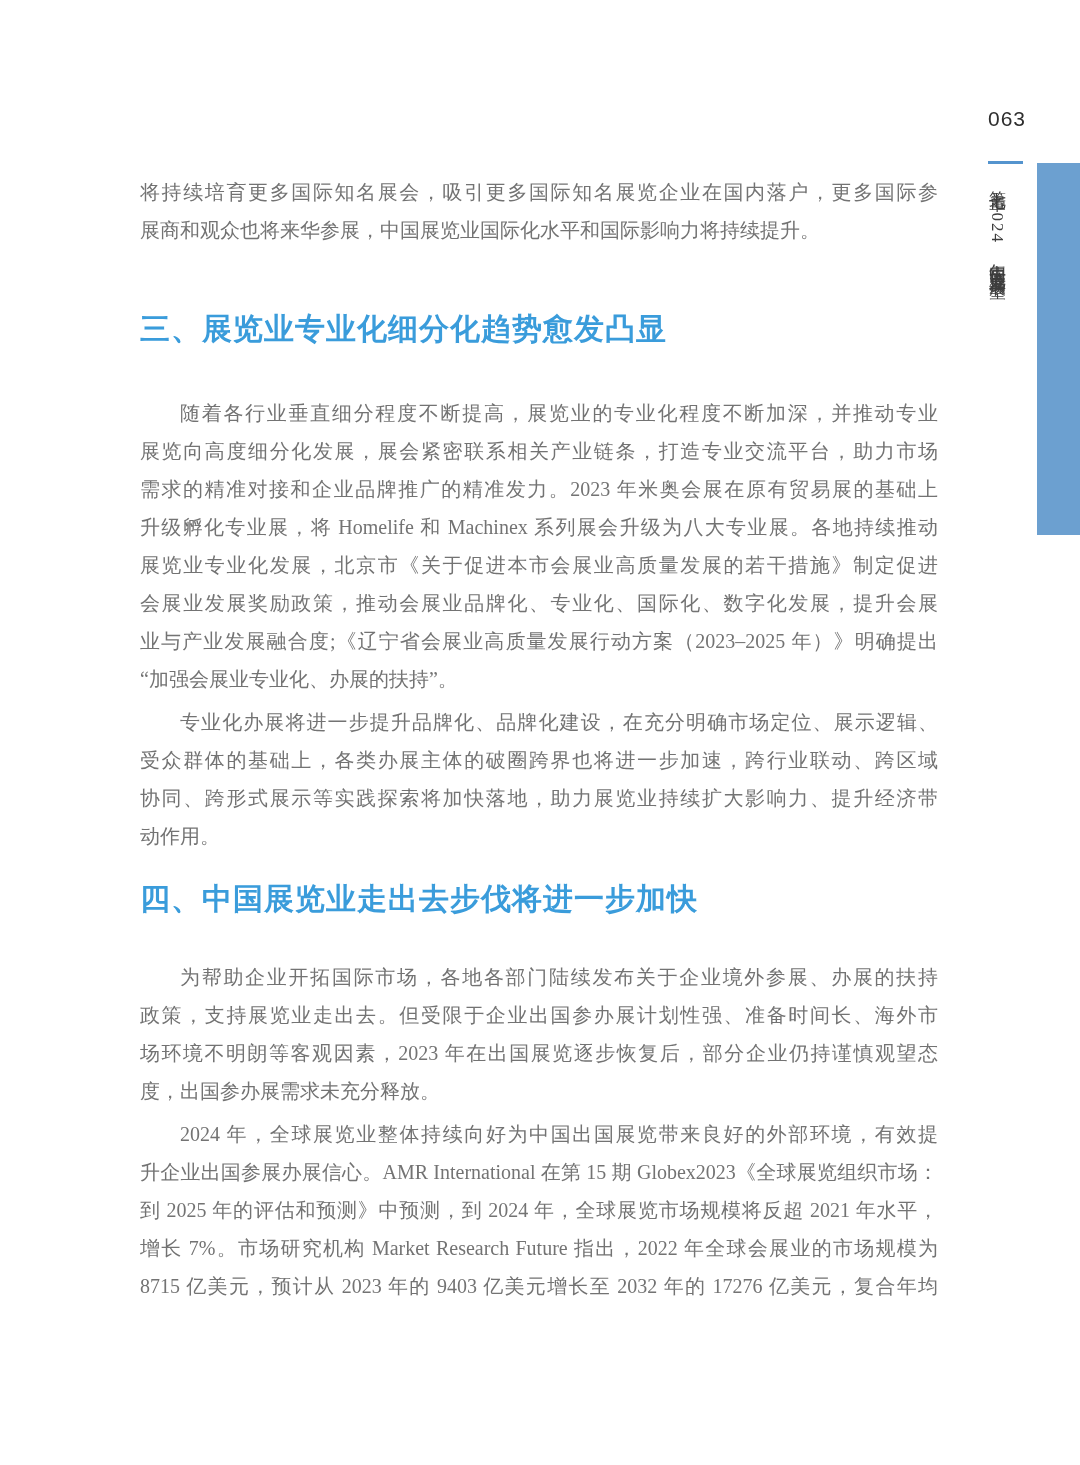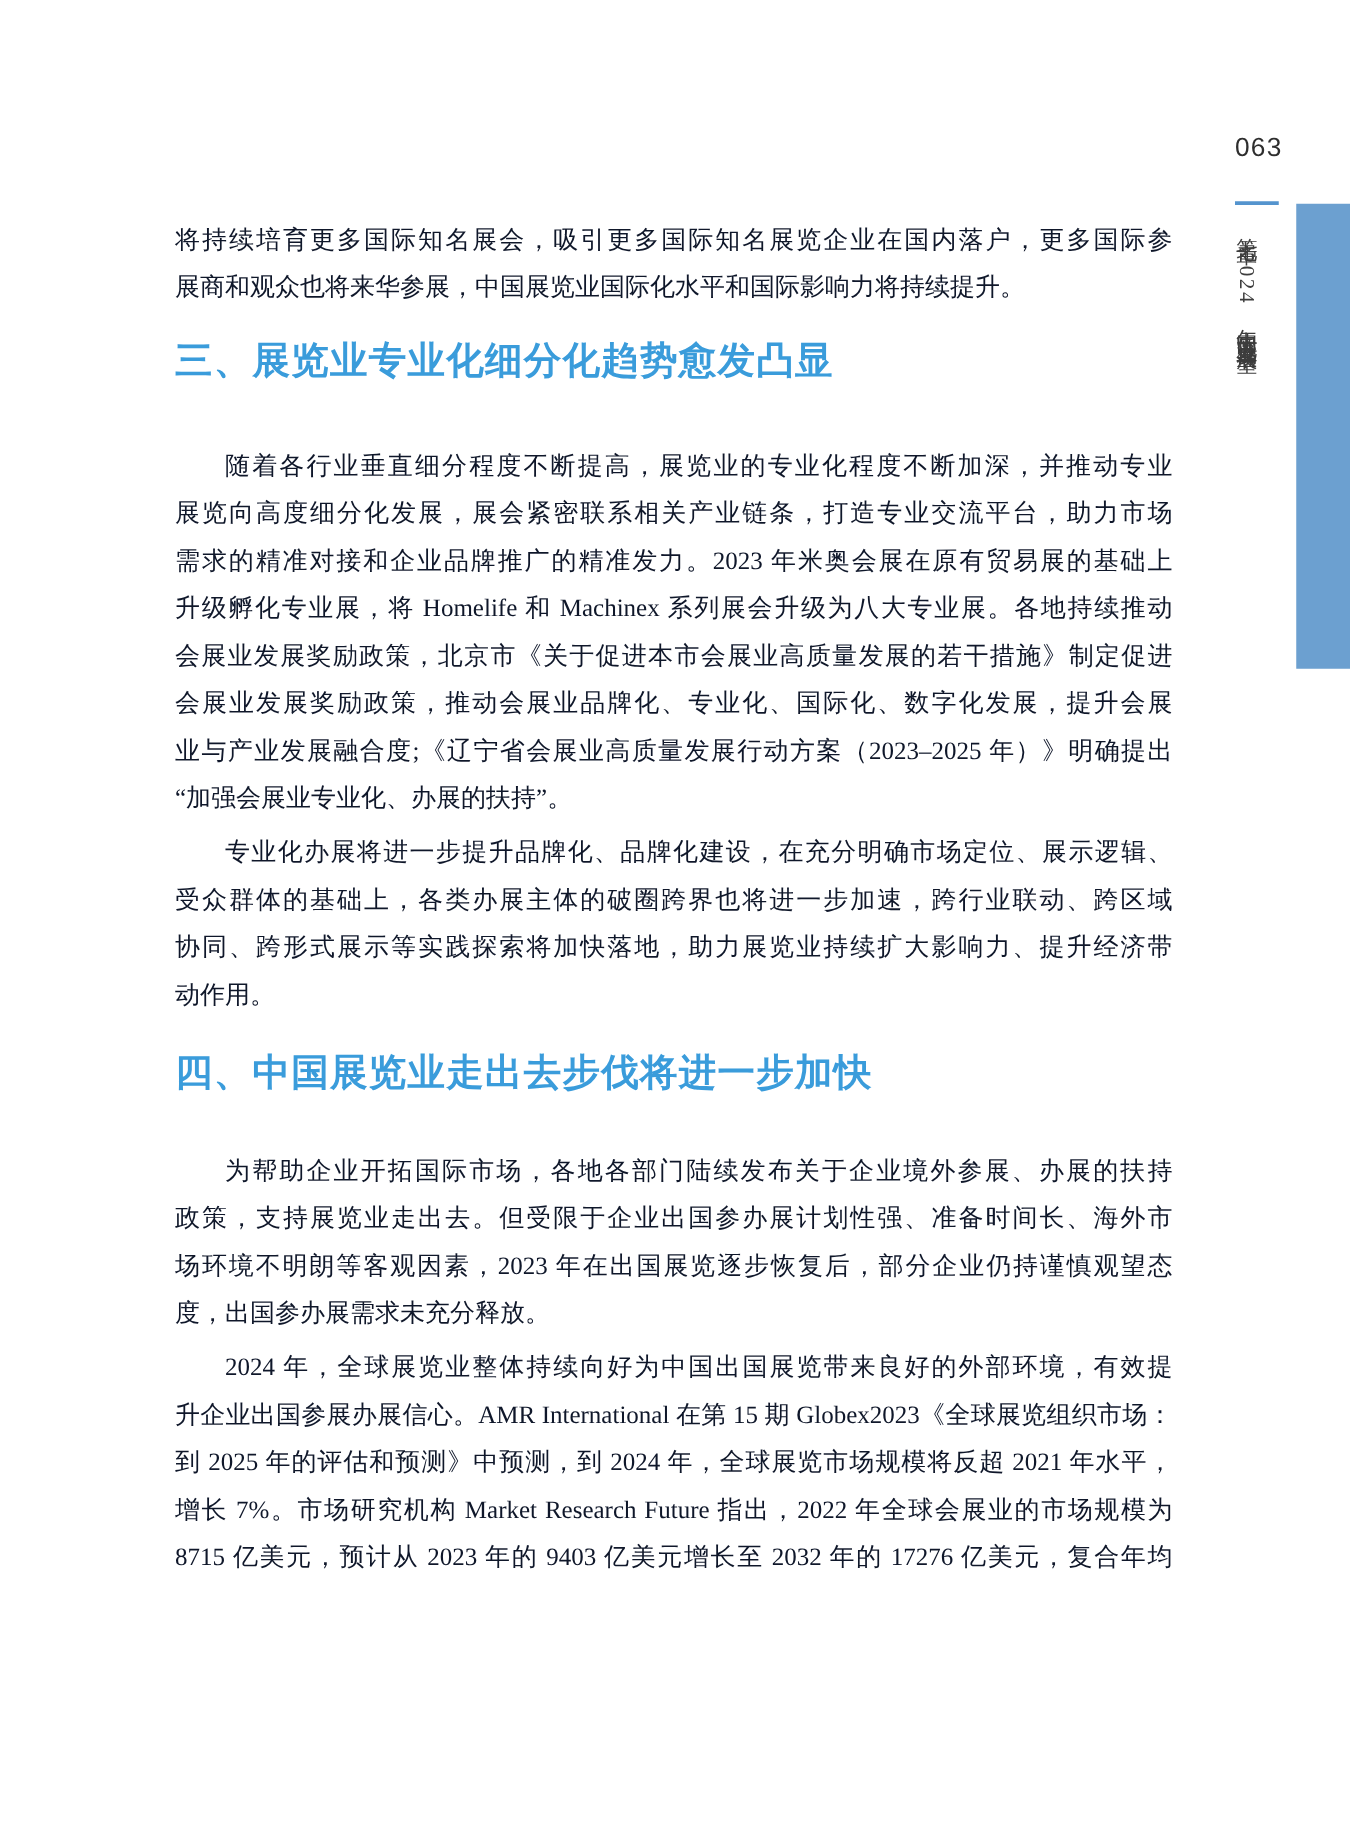--- a/index.html
+++ b/index.html
@@ -16,36 +16,36 @@
     position:absolute;
     left:140px;
     top:173px;
     width:798px;
   }
   .para{margin:0;}
   .para + .para{margin-top:5px;}
   .ln{
     font-size:20px;
     line-height:38px;
-    color:#0f172a;
+    color:#737373;
     text-align:justify;
     text-align-last:justify;
   }
   .ln.last{text-align-last:left;}
   .ln.first{text-indent:2em;}
   .sec-heading{
     font-family:"Liberation Sans","DejaVu Sans",sans-serif;
     font-weight:700;
     font-size:30px;
     line-height:40px;
     color:#3A9CDB;
     letter-spacing:1px;
     margin:0;
   }
-  .sec-heading.h3{margin-top:20px;margin-bottom:45px;}
+  .sec-heading.h3{margin-top:60px;margin-bottom:45px;}
   .sec-heading.h4{margin-top:24px;margin-bottom:39px;}
   
   .page-number{
     position:absolute;
     left:988px;
     top:107px;
     font-family:"Liberation Sans","DejaVu Sans",sans-serif;
     font-size:21px;
     letter-spacing:1px;
     color:#2e2e2e;
@@ -96,21 +96,21 @@
       <div class="ln last">展商和观众也将来华参展，中国展览业国际化水平和国际影响力将持续提升。</div>
     </div>
 
     <h2 class="sec-heading h3">三、展览业专业化细分化趋势愈发凸显</h2>
 
     <div class="para">
       <div class="ln first">随着各行业垂直细分程度不断提高，展览业的专业化程度不断加深，并推动专业</div>
       <div class="ln">展览向高度细分化发展，展会紧密联系相关产业链条，打造专业交流平台，助力市场</div>
       <div class="ln">需求的精准对接和企业品牌推广的精准发力。2023 年米奥会展在原有贸易展的基础上</div>
       <div class="ln">升级孵化专业展，将 Homelife 和 Machinex 系列展会升级为八大专业展。各地持续推动</div>
-      <div class="ln">会展业发展奖励政策，北京市《关于促进本市会展业高质量发展的若干措施》制定促进</div>
+      <div class="ln">展览业专业化发展，北京市《关于促进本市会展业高质量发展的若干措施》制定促进</div>
       <div class="ln">会展业发展奖励政策，推动会展业品牌化、专业化、国际化、数字化发展，提升会展</div>
       <div class="ln">业与产业发展融合度;《辽宁省会展业高质量发展行动方案（2023–2025 年）》明确提出</div>
       <div class="ln last">“加强会展业专业化、办展的扶持”。</div>
     </div>
 
     <div class="para">
       <div class="ln first">专业化办展将进一步提升品牌化、品牌化建设，在充分明确市场定位、展示逻辑、</div>
       <div class="ln">受众群体的基础上，各类办展主体的破圈跨界也将进一步加速，跨行业联动、跨区域</div>
       <div class="ln">协同、跨形式展示等实践探索将加快落地，助力展览业持续扩大影响力、提升经济带</div>
       <div class="ln last">动作用。</div>

